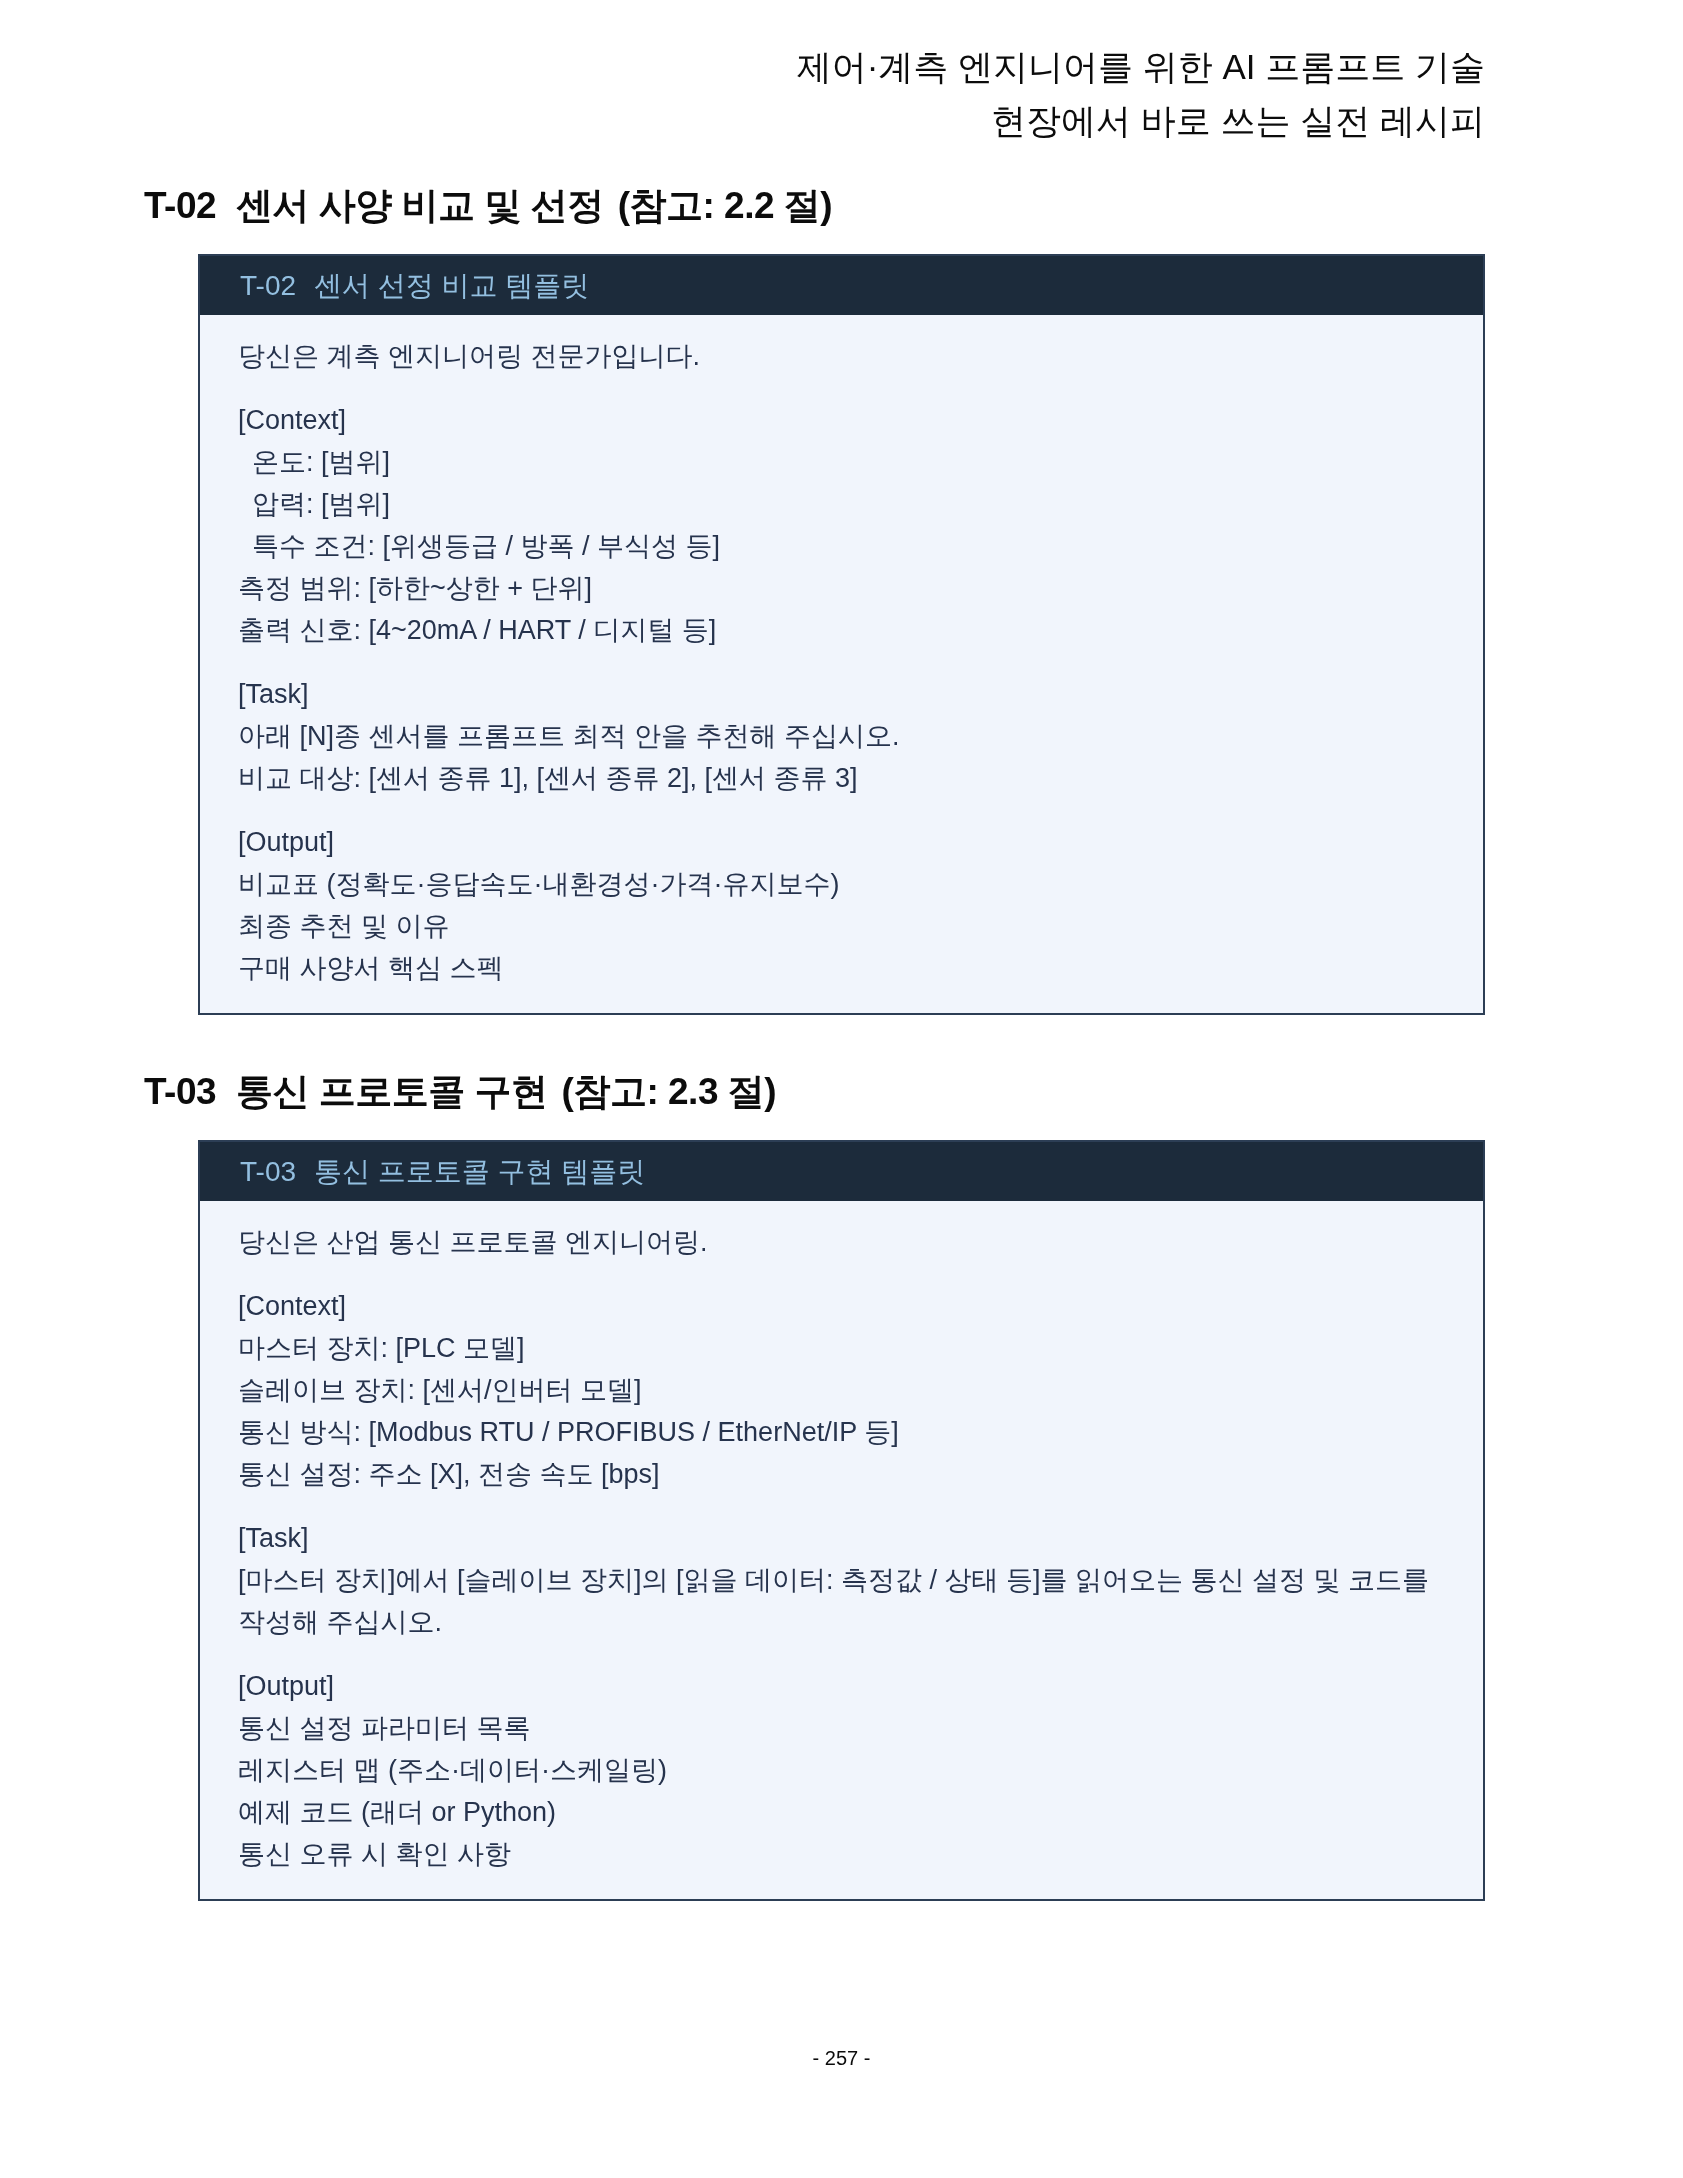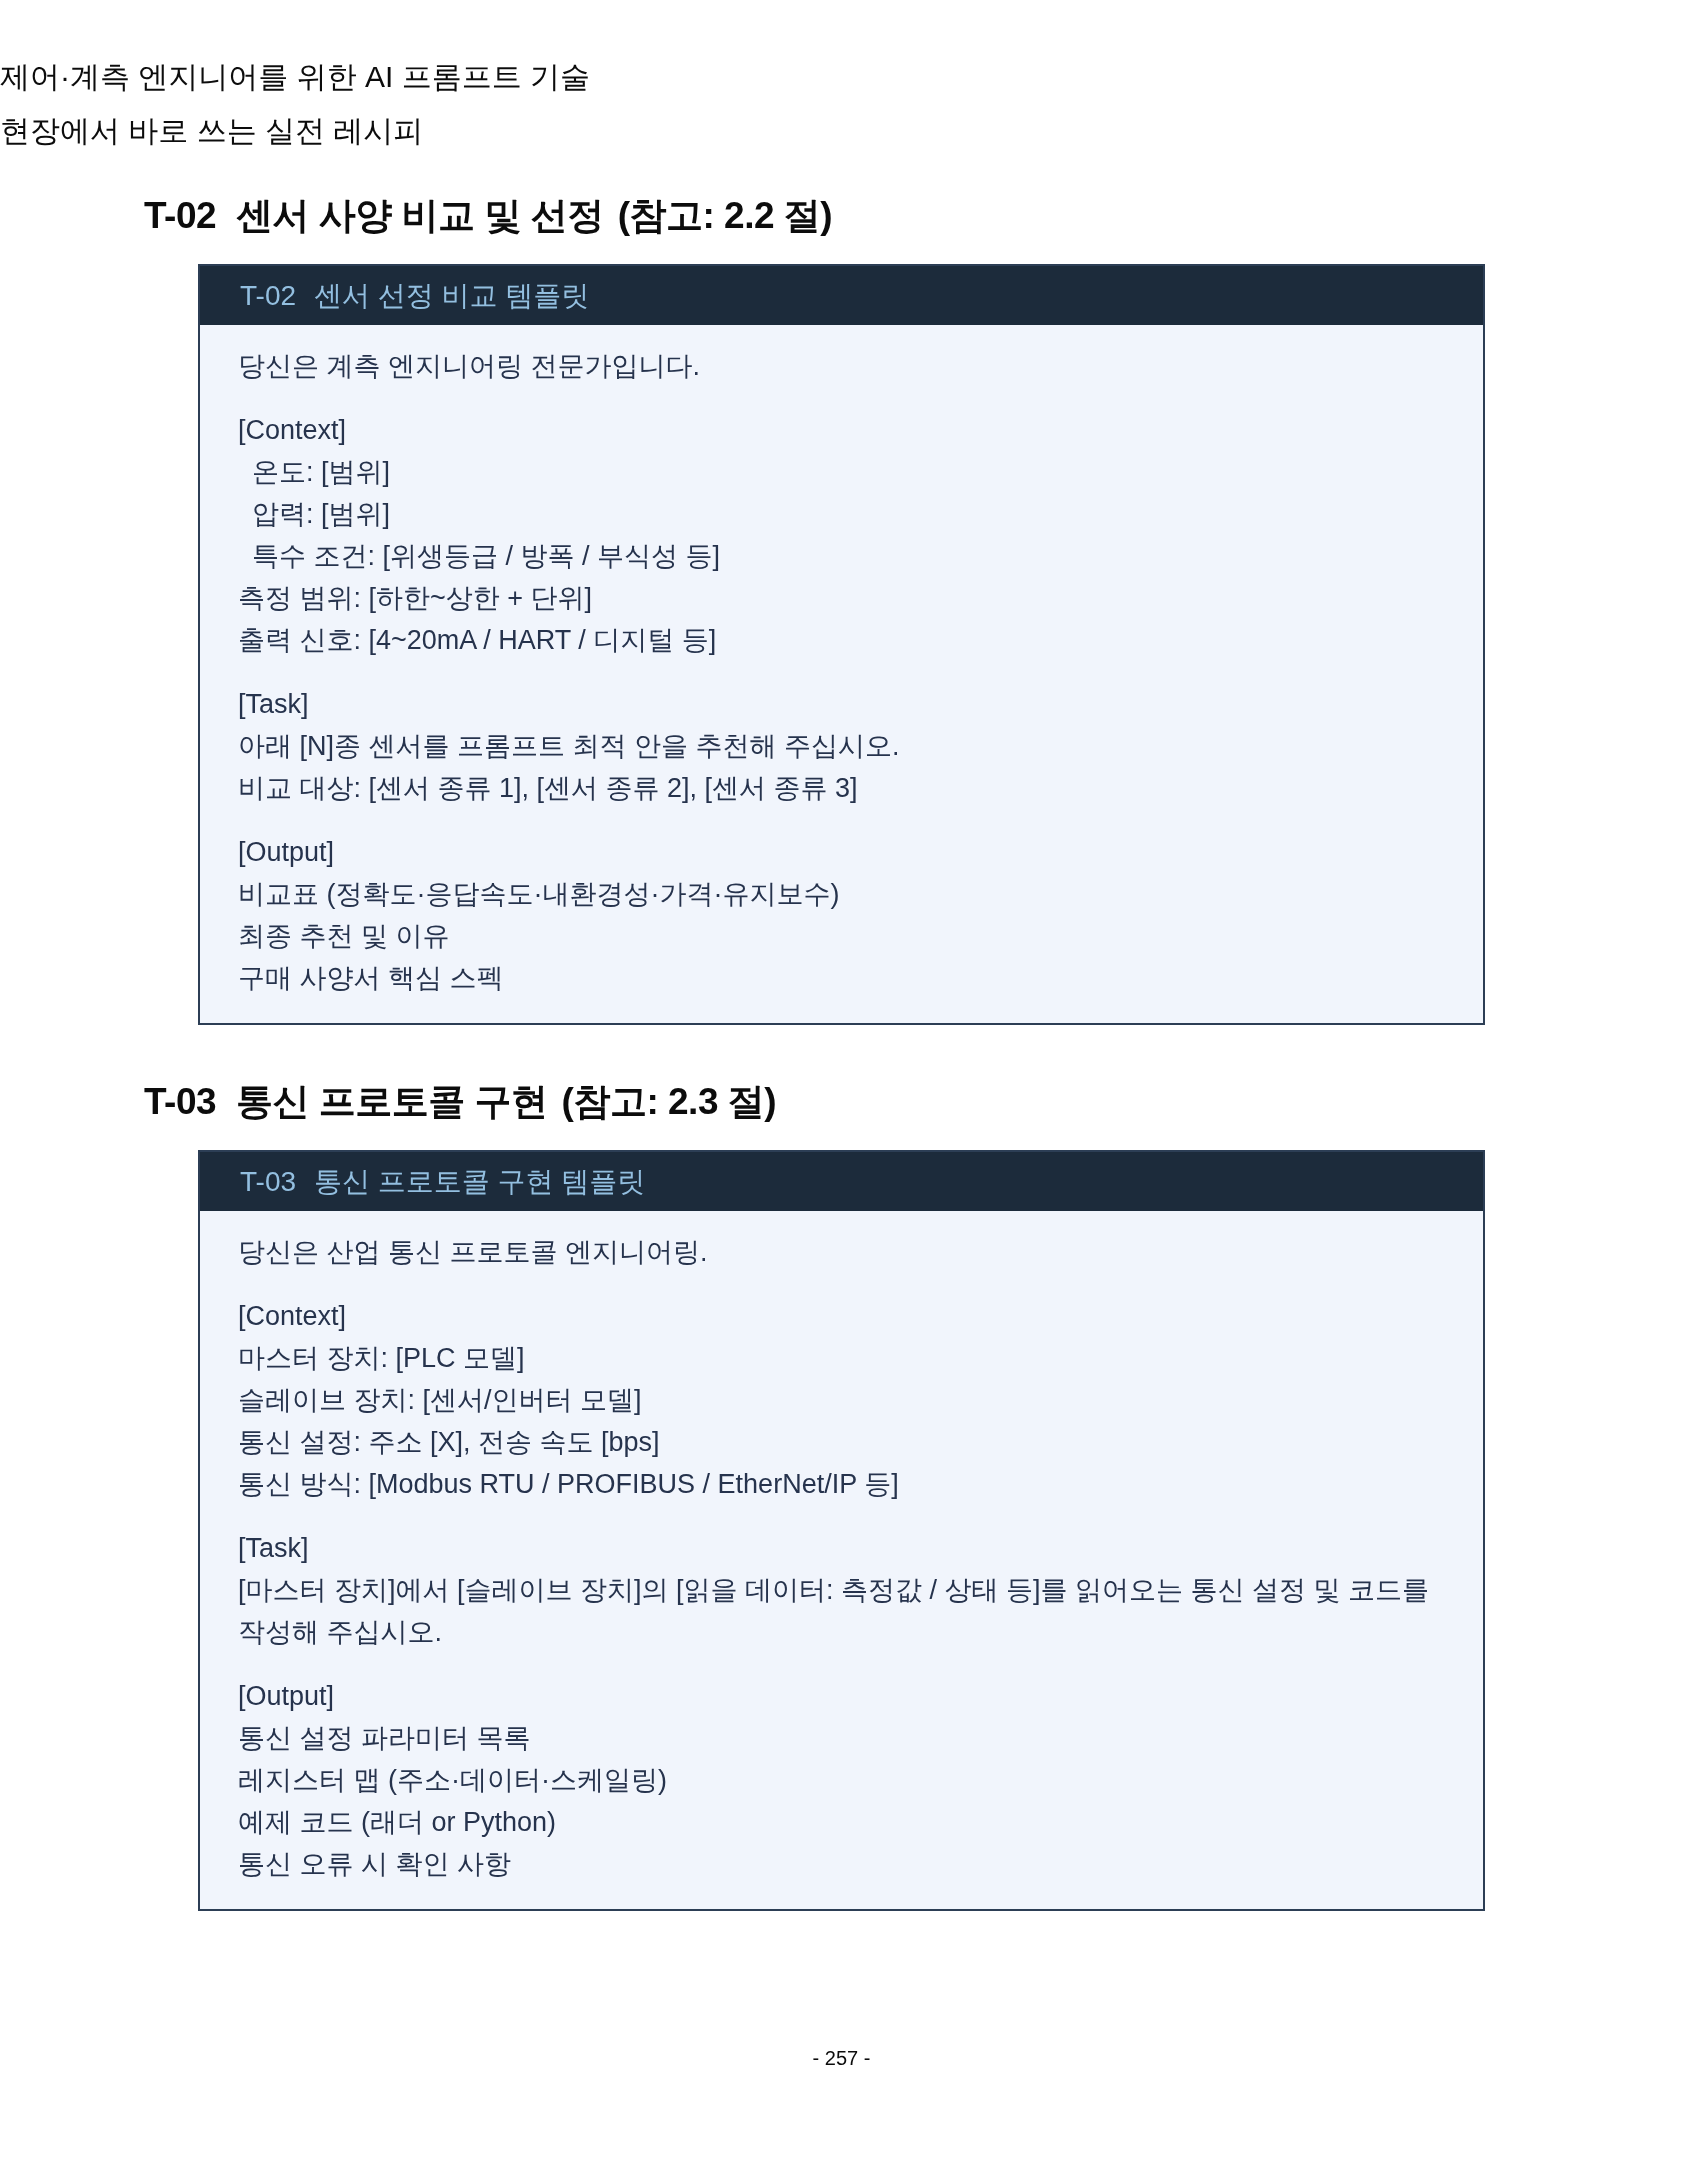--- a/index.html
+++ b/index.html
@@ -18,24 +18,24 @@
   }
   .page{
     position:relative;
     width:1683px;
     height:2178px;
     background:#ffffff;
     overflow:hidden;
   }
   
   .page-head{
-    padding-top:50px;
+    padding-top:40px;
     padding-right:198px;
-    text-align:left;
-    font-size:30px;
+    text-align:right;
+    font-size:35px;
     line-height:54px;
     color:#0c0c0c;
   }
   
   .section-heading{
     margin:36px 0 0 144px;
     font-size:37px;
     line-height:44px;
     font-weight:700;
     color:var(--heading-text);
@@ -142,22 +142,22 @@
         <span class="panel-label">통신 프로토콜 구현 템플릿</span>
       </div>
       <div class="panel-body">
             <div class="block">
               <div class="line">당신은 산업 통신 프로토콜 엔지니어링.</div>
             </div>
             <div class="block">
               <div class="line">[Context]</div>
               <div class="line">마스터 장치: [PLC 모델]</div>
               <div class="line">슬레이브 장치: [센서/인버터 모델]</div>
+              <div class="line">통신 방식: [Modbus RTU / PROFIBUS / EtherNet/IP 등]</div>
               <div class="line">통신 설정: 주소 [X], 전송 속도 [bps]</div>
-              <div class="line">통신 방식: [Modbus RTU / PROFIBUS / EtherNet/IP 등]</div>
             </div>
             <div class="block">
               <div class="line">[Task]</div>
               <div class="line">[마스터 장치]에서 [슬레이브 장치]의 [읽을 데이터: 측정값 / 상태 등]를 읽어오는 통신 설정 및 코드를 작성해 주십시오.</div>
             </div>
             <div class="block">
               <div class="line">[Output]</div>
               <div class="line">통신 설정 파라미터 목록</div>
               <div class="line">레지스터 맵 (주소·데이터·스케일링)</div>
               <div class="line">예제 코드 (래더 or Python)</div>

